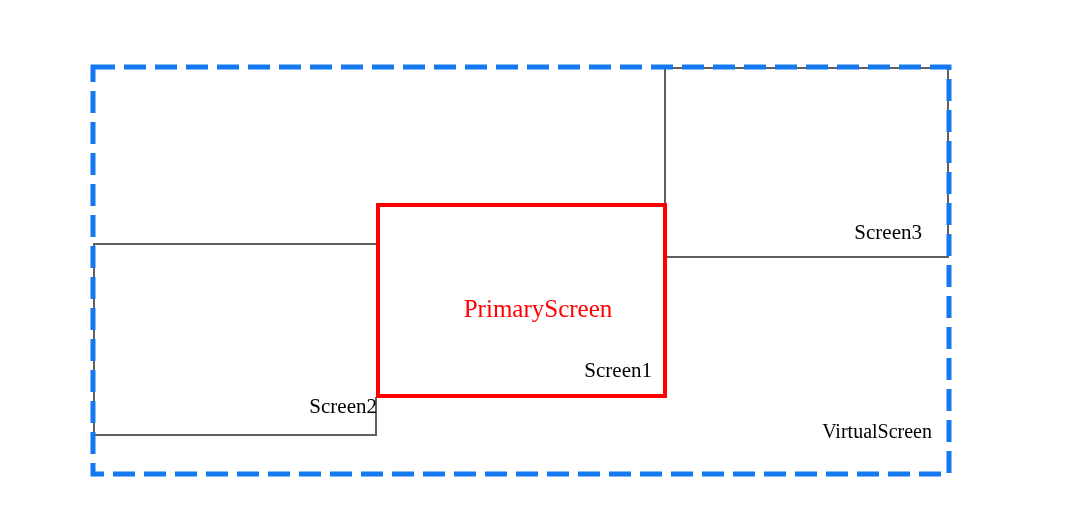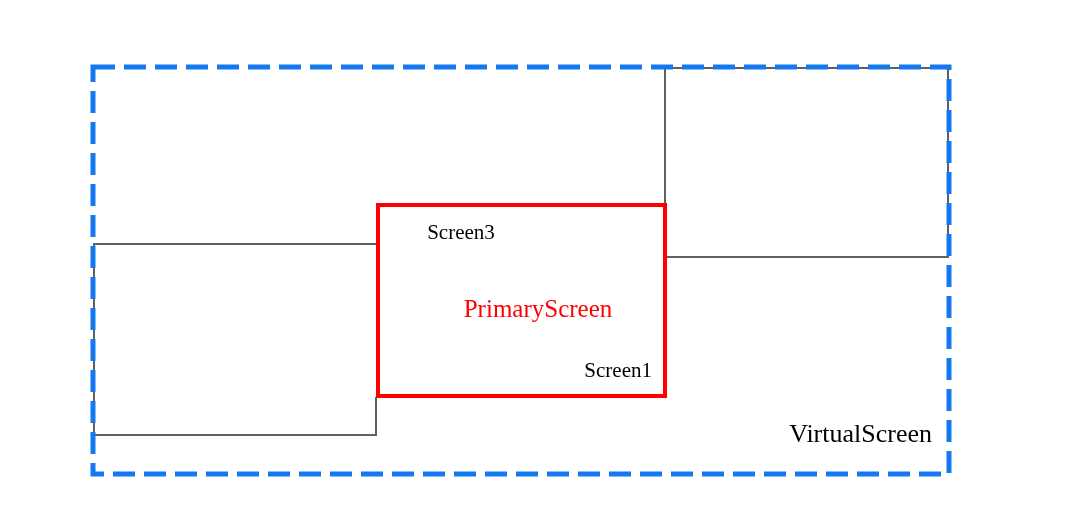--- a/index.html
+++ b/index.html
@@ -30,21 +30,21 @@
     position: absolute;
     white-space: nowrap;
     line-height: 1;
     font-family: "Liberation Serif", "DejaVu Serif", serif;
   }
   
   #label-screen3 {
     left: 0;
     top: 222px;
     width: 922px;
-    text-align: center;
+    text-align: right;
     font-size: 21px;
     color: #000000;
   }
   
   #label-primary-screen {
     left: 376px;
     top: 296px;
     width: 324px;
     text-align: center;
     font-size: 25px;
@@ -67,21 +67,21 @@
     text-align: right;
     font-size: 21px;
     color: #000000;
   }
   
   #label-virtual-screen {
     left: 600px;
     top: 421px;
     width: 332px;
     text-align: right;
-    font-size: 26px;
+    font-size: 20px;
     color: #000000;
   }
 </style>
 </head>
 <body>
 
 <div id="diagram-canvas">
 
   <svg viewBox="0 0 1074 528" xmlns="http://www.w3.org/2000/svg">
 
@@ -111,16 +111,17 @@
 
     <rect x="378" y="205" width="287" height="191" fill="#ffffff" stroke="#ff0000" stroke-width="4"></rect>
   </svg>
 
   <div class="lbl" id="label-screen3">Screen3</div>
 
   <div class="lbl" id="label-primary-screen">PrimaryScreen</div>
 
   <div class="lbl" id="label-screen1">Screen1</div>
 
+  <div class="lbl" id="label-screen2">Screen2</div>
 
   <div class="lbl" id="label-virtual-screen">VirtualScreen</div>
 
 </div>
 
 </body></html>

